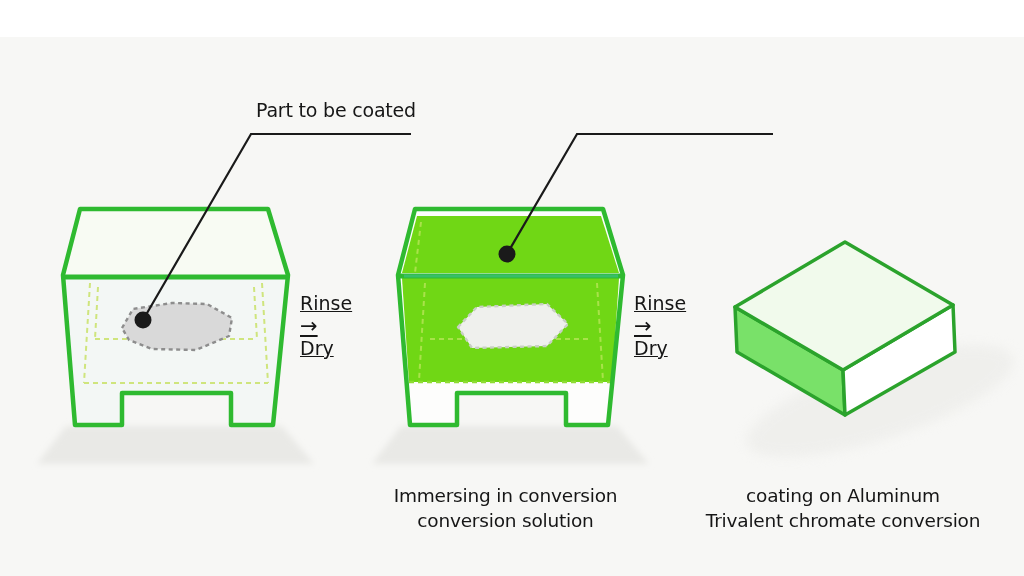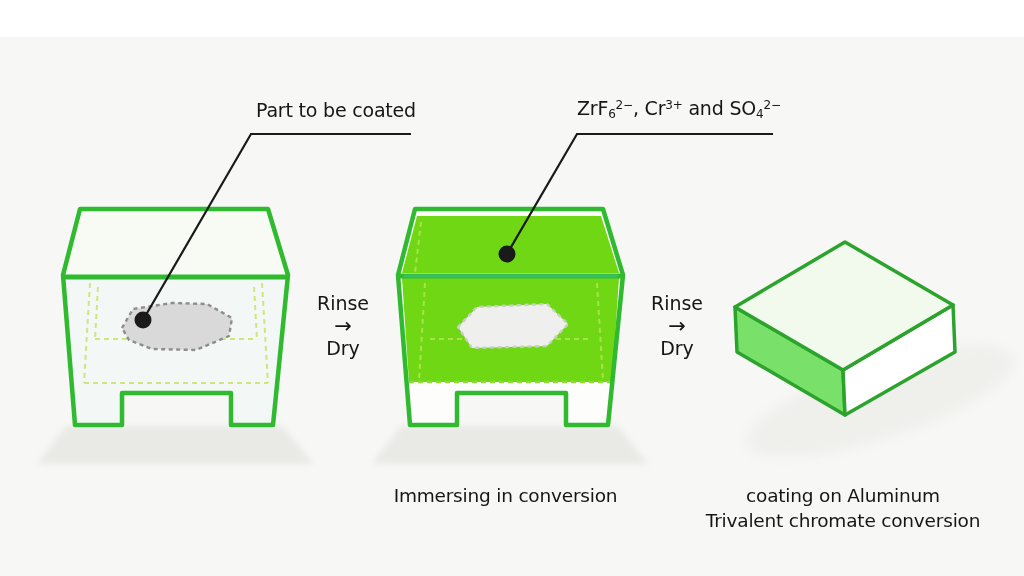--- a/index.html
+++ b/index.html
@@ -16,21 +16,21 @@
     position:relative; width:1024px; height:576px; overflow:hidden;
     background:var(--bg); font-family:"DejaVu Sans","Liberation Sans",sans-serif;
     color:var(--text);
     margin-top:37px;
   }
   .canvas svg{position:absolute;left:0;top:0;}
   .txt{position:absolute; white-space:nowrap;}
   .annot{font-size:19px; letter-spacing:-0.2px;}
   .sub{font-size:12px; position:relative; top:3px;}
   .sup{font-size:12px; position:relative; top:-6px;}
-  .transition{position:absolute; width:86px; text-align:center; font-size:19px; line-height:23px;}
+  .transition{position:absolute; width:86px; text-align:left; font-size:19px; line-height:23px;text-decoration:underline;}
   .transition .arrow{font-size:21px; line-height:22px;}
   .caption{position:absolute; text-align:center; font-size:18.5px; line-height:25px; letter-spacing:-0.2px;}
   .dash-y{stroke:var(--dash-yellow); stroke-width:2; fill:none; stroke-dasharray:5 4;}
   .dash-l{stroke:var(--liquid-dash); stroke-width:2; fill:none; stroke-dasharray:5 4;}
   .outline{stroke:var(--green); stroke-width:4.5; fill:none; stroke-linejoin:round; stroke-linecap:round;}
   .boxface{stroke:var(--green-dark); stroke-width:3.5; stroke-linejoin:round;}
   .leader{stroke:var(--leader); stroke-width:2.2; fill:none;}
 </style>
 </head>
 <body>
@@ -92,36 +92,34 @@
     <g>
       <polyline class="leader" points="411,97 251,97 143,283"></polyline>
       <circle cx="143" cy="283" r="8.5" style="fill:var(--leader)"></circle>
       <polyline class="leader" points="773,97 577,97 507,217"></polyline>
       <circle cx="507" cy="217" r="8.5" style="fill:var(--leader)"></circle>
     </g>
   </svg>
 
   <div class="txt annot" style="left:256px; top:62px;">Part to be coated</div>
 
-  <div class="txt annot" style="left:577px; top:60px;">
-    <span>ZrF</span><span class="sub">6</span><span class="sup">2−</span><span>, Cr</span><span class="sup">3+</span><span> and SO</span><span class="sub">4</span><span class="sup">2−</span>
-  </div>
 
   <div class="transition" style="left:300px; top:255px;">
     <div>Rinse</div>
     <div class="arrow">→</div>
     <div>Dry</div>
   </div>
   <div class="transition" style="left:634px; top:255px;">
     <div>Rinse</div>
     <div class="arrow">→</div>
     <div>Dry</div>
   </div>
 
   <div class="caption" style="left:378px; top:446px; width:255px;">
     <div>Immersing in conversion</div>
+    <div>conversion solution</div>
   </div>
   <div class="caption" style="left:690px; top:446px; width:306px;">
     <div>coating on Aluminum</div>
     <div>Trivalent chromate conversion</div>
   </div>
 
 </div>
 
 </body></html>

